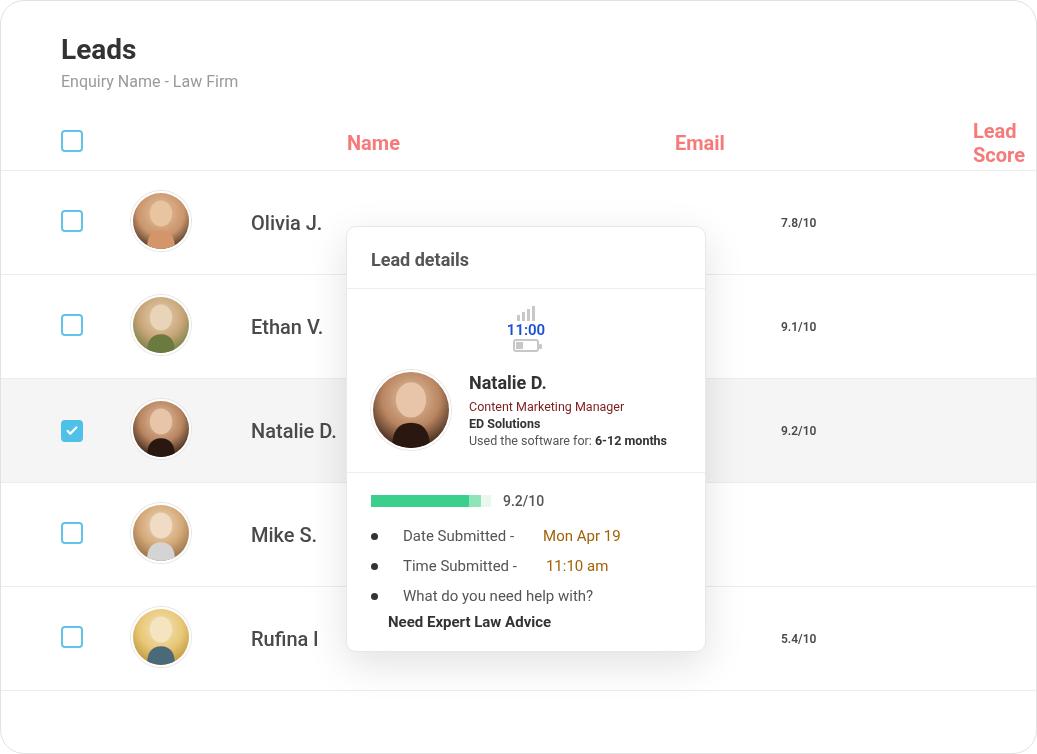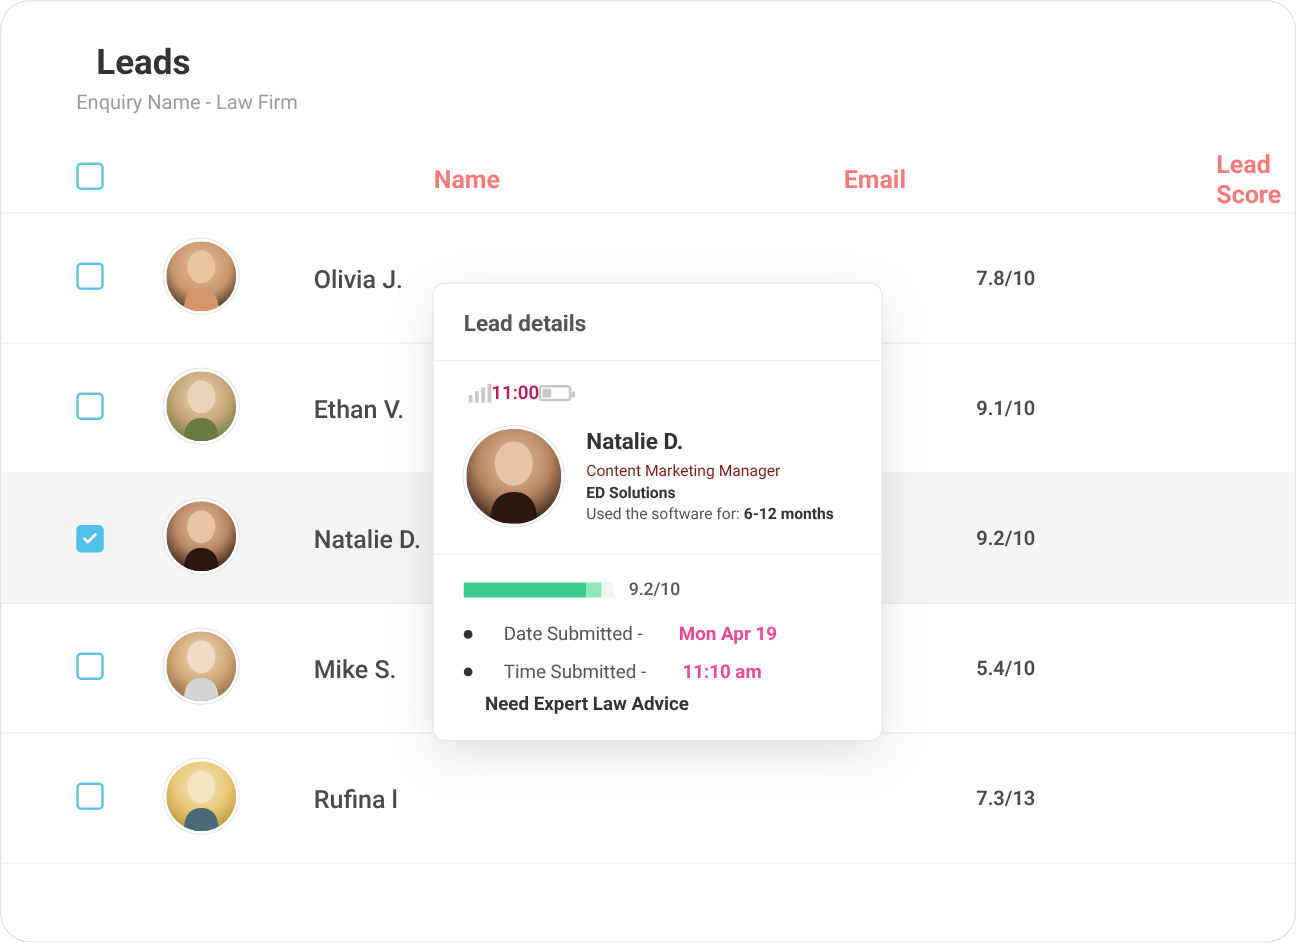--- a/index.html
+++ b/index.html
@@ -17,21 +17,20 @@
     border: 1px solid #e2e2e2;
     border-radius: 24px;
     background: #fff;
     padding: 32px 0 0 0;
   }
   .page-title {
     font-size: 28px;
     font-weight: 700;
     color: #333;
     padding: 0 60px 6px 60px;
-    margin-left: 16px;
   }
   .page-subtitle {
     font-size: 16px;
     color: #9a9a9a;
     padding: 0 60px 24px 60px;
   }
   .table {
     width: 100%;
   }
   .thead, .row {
@@ -80,21 +79,21 @@
     overflow: hidden;
     display: inline-block;
   }
   .avatar svg { width: 100%; height: 100%; display: block; }
   .name-cell {
     font-size: 20px;
     color: #4a4a4a;
     font-weight: 500;
   }
   .score-cell {
-    font-size: 16px;
+    font-size: 12px;
     color: #4a4a4a;
     font-weight: 600;
   }
 
   
   .detail-card {
     position: absolute;
     left: 345px;
     top: 225px;
     width: 360px;
@@ -108,21 +107,22 @@
     padding: 22px 24px 18px 24px;
     border-bottom: 1px solid #eee;
     font-size: 18px;
     font-weight: 700;
     color: #555;
   }
   .detail-statusbar {
     display: flex;
     align-items: center;
     padding: 16px 28px 14px 28px;
-    color: #be185d;
+    color: #1d4ed8;
+    flex-direction: column;
   }
   .detail-statusbar .mid { font-size: 15px; font-weight: 600; }
   .signal-icon { display: inline-flex; align-items: flex-end; gap: 2px; height: 16px; }
   .signal-icon span { width: 3px; background: #c8c8c8; }
   .signal-icon span:nth-child(1){height:6px}
   .signal-icon span:nth-child(2){height:9px}
   .signal-icon span:nth-child(3){height:12px}
   .signal-icon span:nth-child(4){height:15px}
   .battery-icon { width: 26px; height: 13px; border: 2px solid #c8c8c8; border-radius: 3px; position: relative; }
   .battery-icon::after { content:""; position:absolute; right:-5px; top:3px; width:3px; height:5px; background:#c8c8c8; border-radius:1px;}
@@ -145,21 +145,21 @@
   .detail-body { padding: 20px 24px 0 24px; }
   .progress-row { display: flex; align-items: center; gap: 12px; margin-bottom: 18px;}
   .progress-bar { flex:0 0 120px; height: 12px; background: #e9f7ef; position: relative; border-radius: 1px;}
   .progress-bar .inner { position:absolute; left:0; top:0; bottom:0; background:#3bcf8e;}
   .progress-bar .inner2 { position:absolute; top:0; bottom:0; background:#8fe4b9;}
   .progress-val { font-size: 14px; color: #555; font-weight: 500;}
 
   .bullet-row { display: flex; align-items: center; gap: 25px; font-size: 15px; color: #333; margin-bottom: 12px;}
   .bullet-dot { width: 7px; height: 7px; border-radius: 50%; background: #333; flex-shrink: 0;}
   .bullet-label { color: #555;}
-  .bullet-val { font-weight: 700; color: #ec4899; margin-left: 4px;}
+  .bullet-val { font-weight: 400; color: #a16207; margin-left: 4px;}
   .help-answer { font-weight: 700; color: #333; margin-left: 17px; margin-top: -4px; font-size: 15px;}
 </style>
 </head>
 <body>
 
 <svg width="0" height="0" style="position:absolute">
   <defs>
     <radialGradient id="g-f1" cx="50%" cy="35%" r="70%">
         <stop offset="0%" stop-color="#e8c4a0"></stop>
         <stop offset="60%" stop-color="#c9946b"></stop>
@@ -248,33 +248,32 @@
 
     <div class="row">
       <div><span class="checkbox"></span></div>
       <div><span class="avatar"><svg viewBox="0 0 60 60">
               <rect width="60" height="60" fill="url(#g-m2)"></rect>
               <ellipse cx="30" cy="22" rx="12" ry="14" fill="#f0dcc4"></ellipse>
               <path d="M15 60 Q15 40 30 40 Q45 40 45 60 Z" fill="#d4d4d4"></path>
             </svg></span></div>
       <div class="name-cell">Mike S.</div>
       <div></div>
-      <div class="score-cell">5.4/10</div>
     </div>
 
     <div class="row">
       <div><span class="checkbox"></span></div>
       <div><span class="avatar"><svg viewBox="0 0 60 60">
               <rect width="60" height="60" fill="url(#g-f3)"></rect>
               <ellipse cx="30" cy="22" rx="12" ry="14" fill="#f4e4c0"></ellipse>
               <path d="M15 60 Q15 40 30 40 Q45 40 45 60 Z" fill="#4a6a7a"></path>
             </svg></span></div>
       <div class="name-cell">Rufina l</div>
       <div></div>
-      <div class="score-cell">7.3/13</div>
+      <div class="score-cell">5.4/10</div>
     </div>
 
   </div>
 
   <div class="detail-card">
     <div class="detail-header">Lead details</div>
 
     <div class="detail-statusbar">
       <span class="signal-icon">
           <span></span>
@@ -320,17 +319,21 @@
         <span class="bullet-label">Date Submitted -</span>
         <span class="bullet-val">Mon Apr 19</span>
       </div>
 
       <div class="bullet-row">
         <span class="bullet-dot"></span>
         <span class="bullet-label">Time Submitted -</span>
         <span class="bullet-val">11:10 am</span>
       </div>
 
+      <div class="bullet-row">
+        <span class="bullet-dot"></span>
+        <span class="bullet-label">What do you need help with?</span>
+      </div>
       <div class="help-answer">Need Expert Law Advice</div>
     </div>
   </div>
 
 </div>
 
 </body></html>

